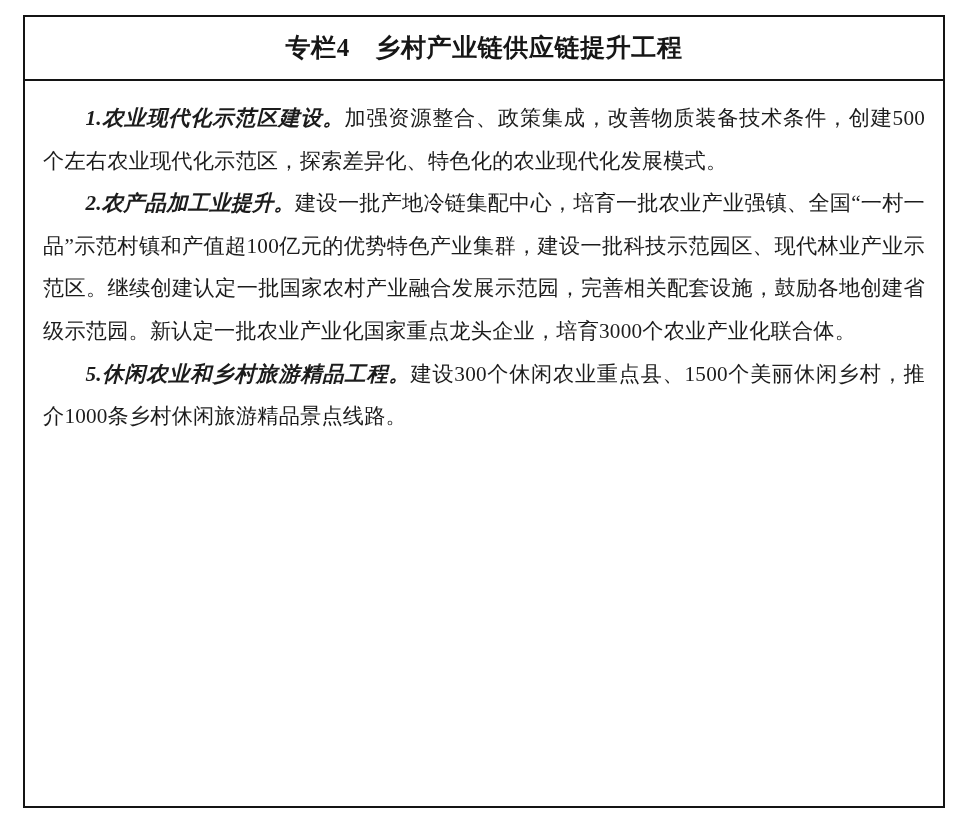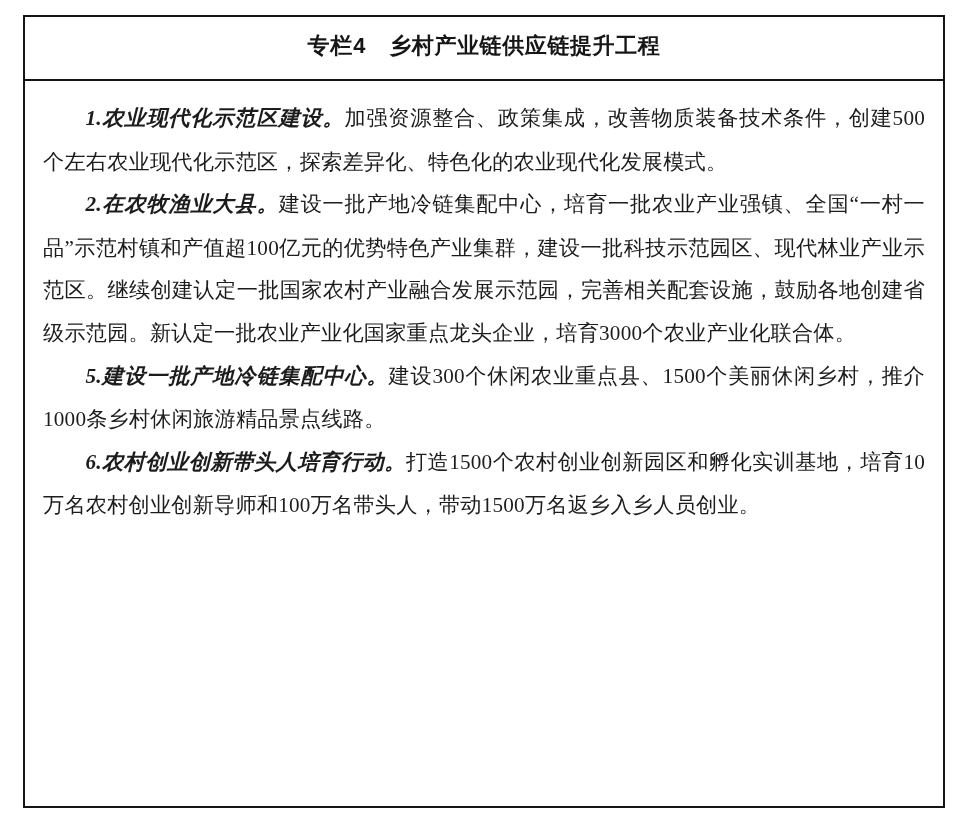--- a/index.html
+++ b/index.html
@@ -39,23 +39,23 @@
   .callout-header {
     box-sizing: border-box;
     height: 64px;
     border-bottom: 2.2px solid #141414;
     display: flex;
     align-items: center;
     justify-content: center;
   }
 
   .callout-title {
-    font-family: Liberation Mono, monospace;
+    font-family: Liberation Serif, serif;
     font-weight: bold;
-    font-size: 22px;
+    font-size: 25px;
     letter-spacing: 0.6px;
     color: #161616;
     white-space: pre;
     line-height: 1.2;
   }
 
   .callout-body {
     box-sizing: border-box;
     padding: 16px 18px 10px 18px;
   }
@@ -68,21 +68,21 @@
     text-indent: 2em;
     font-size: 21.2px;
     line-height: 42.6px;
     color: #1c1c1c;
     letter-spacing: 0.2px;
     font-family: "Liberation Serif", "DejaVu Serif", serif;
   }
 
   .item .lead {
     
-    font-family: Liberation Mono, monospace;
+    font-family: Liberation Serif, serif;
     font-style: italic;
     font-weight: 600;
     letter-spacing: 0.3px;
   }
 
   .item .num {
     font-family: "Liberation Serif", "DejaVu Serif", serif;
     font-style: italic;
     font-weight: 600;
   }
@@ -98,28 +98,25 @@
       <div class="callout-title">专栏4　乡村产业链供应链提升工程</div>
     </div>
 
     <div class="callout-body">
 
       <p class="item">
         <span class="num">1.</span><span class="lead">农业现代化示范区建设。</span><span>加强资源整合、政策集成，改善物质装备技术条件，创建500个左右农业现代化示范区，探索差异化、特色化的农业现代化发展模式。</span>
       </p>
 
       <p class="item">
-        <span class="num">2.</span><span class="lead">在农牧渔业大县。</span><span>建设一批产地冷链集配中心，培育一批农业产业强镇、全国“一村一品”示范村镇和产值超100亿元的优势特色产业集群，建设一批科技示范园区、现代林业产业示范区。继续创建认定一批国家农村产业融合发展示范园，完善相关配套设施，鼓励各地创建省级示范园。新认定一批农业产业化国家重点龙头企业，培育3000个农业产业化联合体。</span>
+        <span class="num">2.</span><span class="lead">农产品加工业提升。</span><span>建设一批产地冷链集配中心，培育一批农业产业强镇、全国“一村一品”示范村镇和产值超100亿元的优势特色产业集群，建设一批科技示范园区、现代林业产业示范区。继续创建认定一批国家农村产业融合发展示范园，完善相关配套设施，鼓励各地创建省级示范园。新认定一批农业产业化国家重点龙头企业，培育3000个农业产业化联合体。</span>
       </p>
 
 
 
       <p class="item">
-        <span class="num">5.</span><span class="lead">建设一批产地冷链集配中心。</span><span>建设300个休闲农业重点县、1500个美丽休闲乡村，推介1000条乡村休闲旅游精品景点线路。</span>
+        <span class="num">5.</span><span class="lead">休闲农业和乡村旅游精品工程。</span><span>建设300个休闲农业重点县、1500个美丽休闲乡村，推介1000条乡村休闲旅游精品景点线路。</span>
       </p>
 
-      <p class="item">
-        <span class="num">6.</span><span class="lead">农村创业创新带头人培育行动。</span><span>打造1500个农村创业创新园区和孵化实训基地，培育10万名农村创业创新导师和100万名带头人，带动1500万名返乡入乡人员创业。</span>
-      </p>
 
     </div>
   </div>
 </div>
 
 </body></html>

